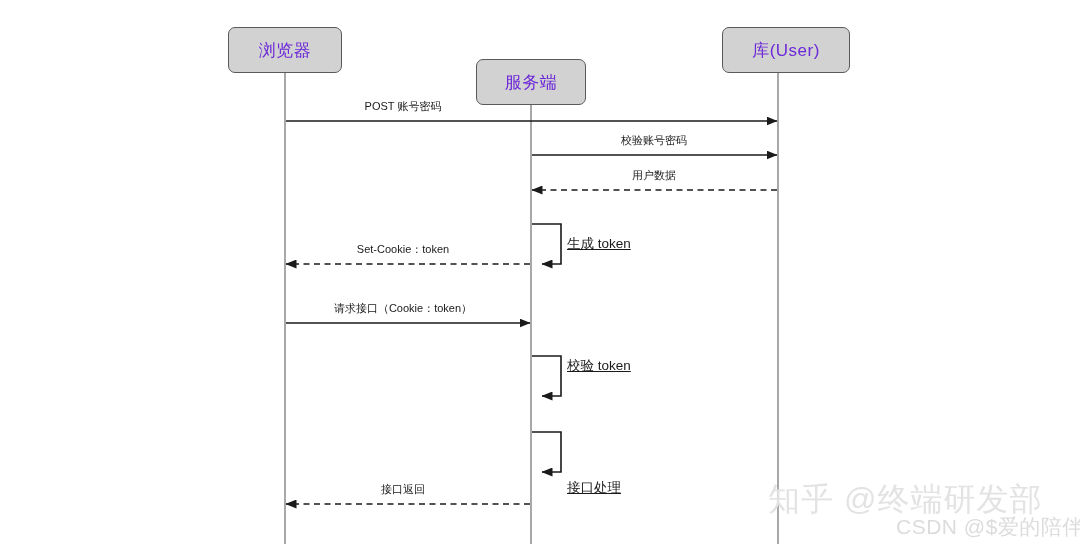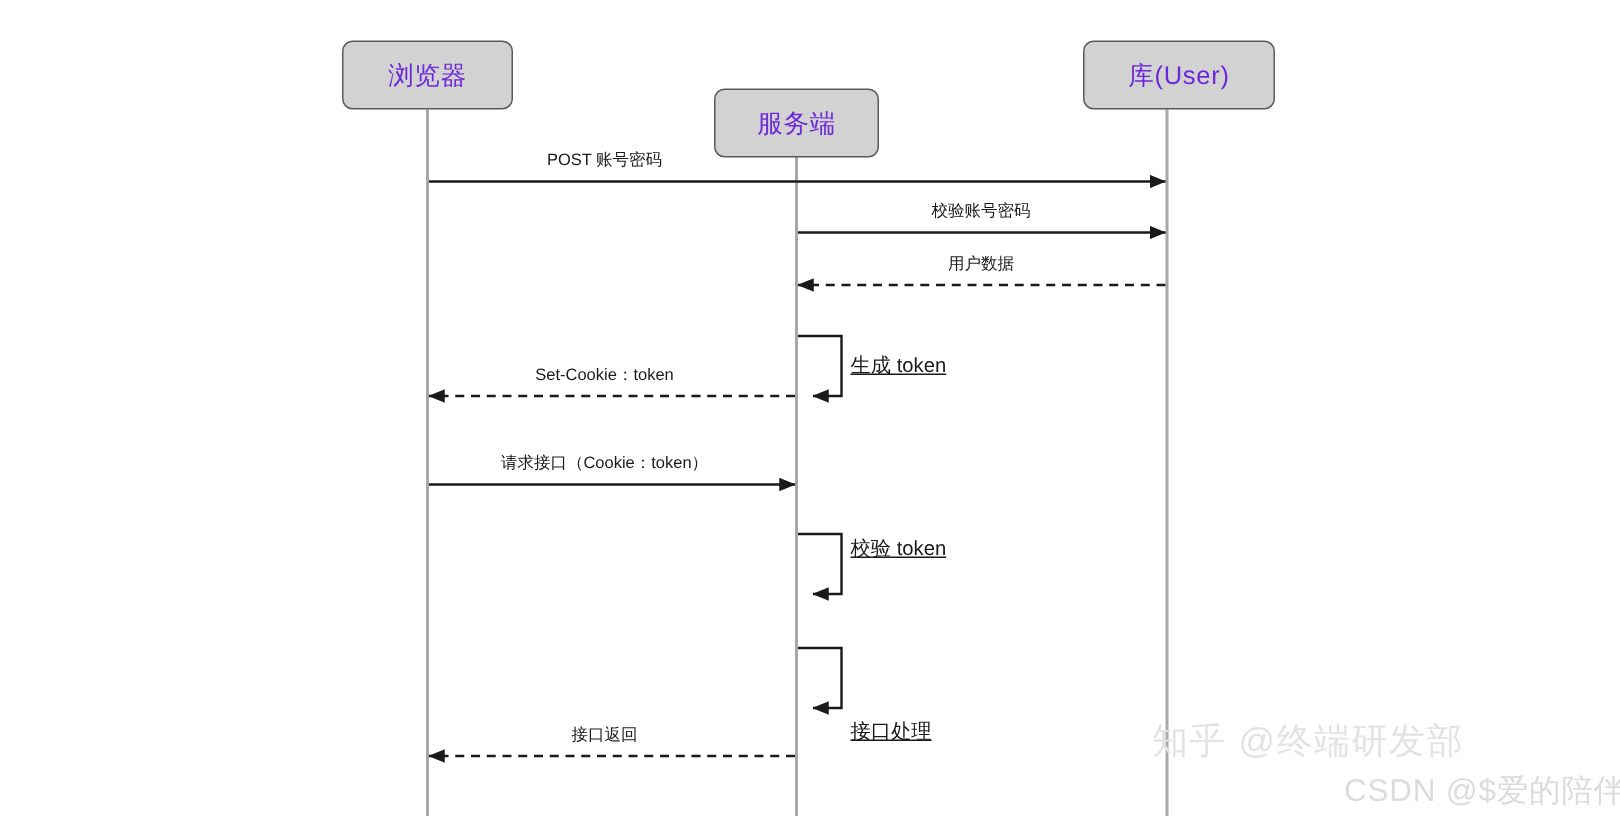--- a/index.html
+++ b/index.html
@@ -52,21 +52,21 @@
     z-index: 4;
     text-decoration: underline;
   }
   .watermark {
     position: absolute;
     white-space: nowrap;
     pointer-events: none;
     z-index: 5;
   }
   .wm-zhihu {
-    font-size: 24px;
+    font-size: 32px;
     color: #e3e3e3;
     letter-spacing: 1px;
   }
   .wm-csdn {
     font-size: 21px;
     color: #dcdcdc;
     letter-spacing: 0.5px;
   }
 </style>
 </head>

